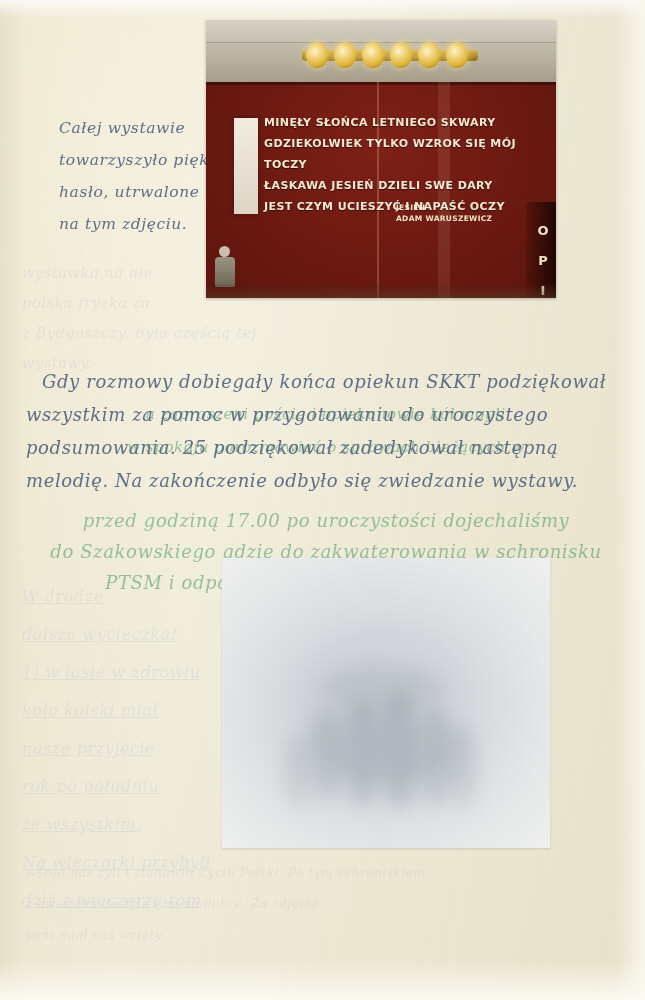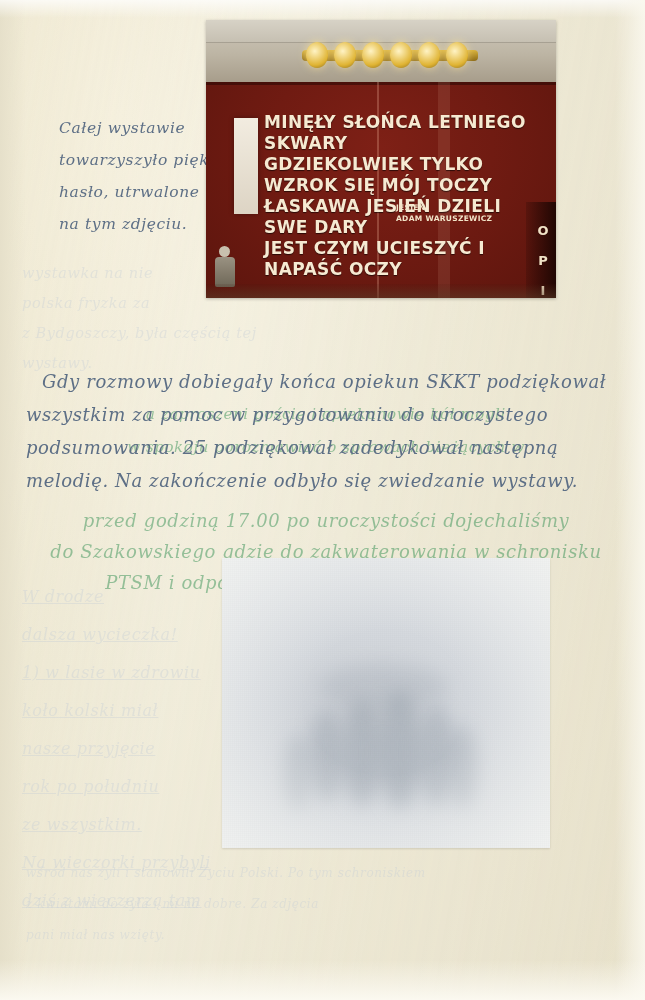--- a/index.html
+++ b/index.html
@@ -203,21 +203,21 @@
     box-shadow: 0 0 5px rgba(0,0,0,.35);
   }
   .banner-text {
     position: absolute;
     left: 58px;
     top: 92px;
     right: 10px;
     color: #f6ead2;
     font-family: "DejaVu Sans", sans-serif;
     font-weight: bold;
-    font-size: 17px;
+    font-size: 11px;
     letter-spacing: .4px;
     line-height: 21px;
     text-shadow: 0 1px 1px rgba(0,0,0,.6);
   }
   .banner-sig {
     position: absolute;
     right: 20px;
     top: 182px;
     width: 140px;
     text-align: left;

